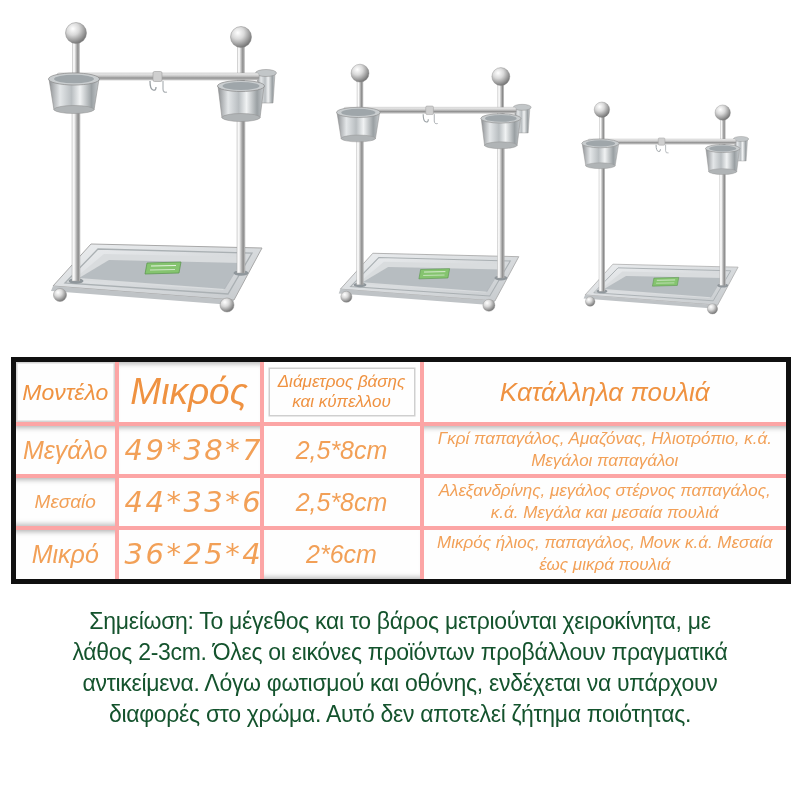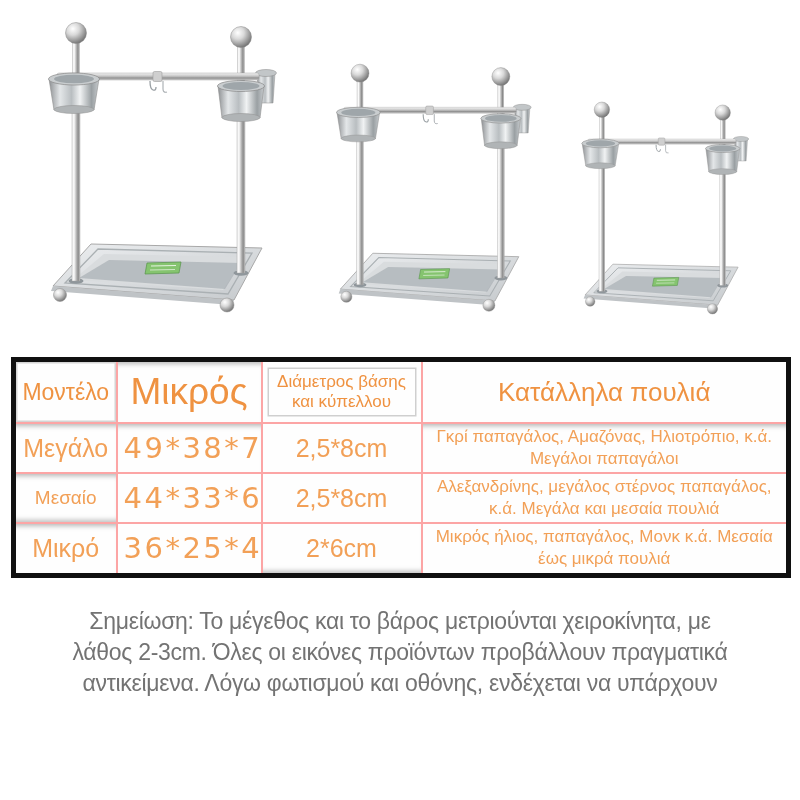--- a/index.html
+++ b/index.html
@@ -9,22 +9,22 @@
   
   .stand-svg{position:absolute;}
   #svg-large {left:1px;  top:-3px; width:280px; height:320px;}
   #svg-medium{left:296px; top:42px; width:239px; height:274px;}
   #svg-small {left:547px; top:83px; width:205px; height:235px;}
 
   
   table.spec{position:absolute;left:11px;top:357px;width:775px;
              border-collapse:collapse;table-layout:fixed;background:#fff;
              border:5px solid #101010;}
-  table.spec td{border:2px solid #fca5a5;text-align:center;vertical-align:middle;
-                padding:2px 6px;background:#fefefe;color:#F2A057;overflow:hidden;}
+  table.spec td{border:4px solid #fca5a5;text-align:center;vertical-align:middle;
+                padding:2px 6px;background:#fefefe;color:#F2A057;overflow:hidden;font-style:italic;}
   col.c1{width:103px;} col.c2{width:145px;} col.c3{width:160px;} col.c4{width:367px;}
 
   tr.hd td{height:56px;color:#EF9241;}
   td.h-model{font-size:23px;}
   td.h-size{font-size:37px;}
   td.h-diam{font-size:17px;line-height:1.2;}
   td.h-diam .diam-box{display:inline-block;max-width:138px;padding:3px 6px;
         box-shadow:0 0 0 1.5px rgba(150,150,150,.45);}
   td.h-birds{font-size:26px;}
 
@@ -37,21 +37,21 @@
 
   
   td.smt{box-shadow:inset 0 6px 5px -4px rgba(125,125,125,.55);}
   td.smb{box-shadow:inset 0 -6px 5px -4px rgba(125,125,125,.5);}
   td.smtb{box-shadow:inset 0 6px 5px -4px rgba(125,125,125,.55),
                      inset 0 -6px 5px -4px rgba(125,125,125,.5);}
   td.ring{box-shadow:inset 0 0 0 1.5px rgba(150,150,150,.4);}
 
   
   .note{position:absolute;left:0;top:606px;width:800px;text-align:center;
-        color:#737373;font-size:23px;line-height:31px;letter-spacing:-0.3px;}
+        color:#14532d;font-size:23px;line-height:31px;letter-spacing:-0.3px;}
   .note div{white-space:nowrap;}
 </style>
 </head>
 <body>
 
 <div id="page">
 
   <svg width="0" height="0" style="position:absolute" aria-hidden="true">
     <defs>
       <radialGradient id="gBall" cx="35%" cy="30%" r="75%">
@@ -192,15 +192,16 @@
       <td class="diam smb">2*6cm</td>
       <td class="birds">Μικρός ήλιος, παπαγάλος, Μονκ κ.ά. Μεσαία έως μικρά πουλιά</td>
     </tr>
   </tbody>
     </table>
 
   <div class="note">
     <div>Σημείωση: Το μέγεθος και το βάρος μετριούνται χειροκίνητα, με</div>
     <div>λάθος 2-3cm. Όλες οι εικόνες προϊόντων προβάλλουν πραγματικά</div>
     <div>αντικείμενα. Λόγω φωτισμού και οθόνης, ενδέχεται να υπάρχουν</div>
+    <div>διαφορές στο χρώμα. Αυτό δεν αποτελεί ζήτημα ποιότητας.</div>
   </div>
 
 </div>
 
 </body></html>

